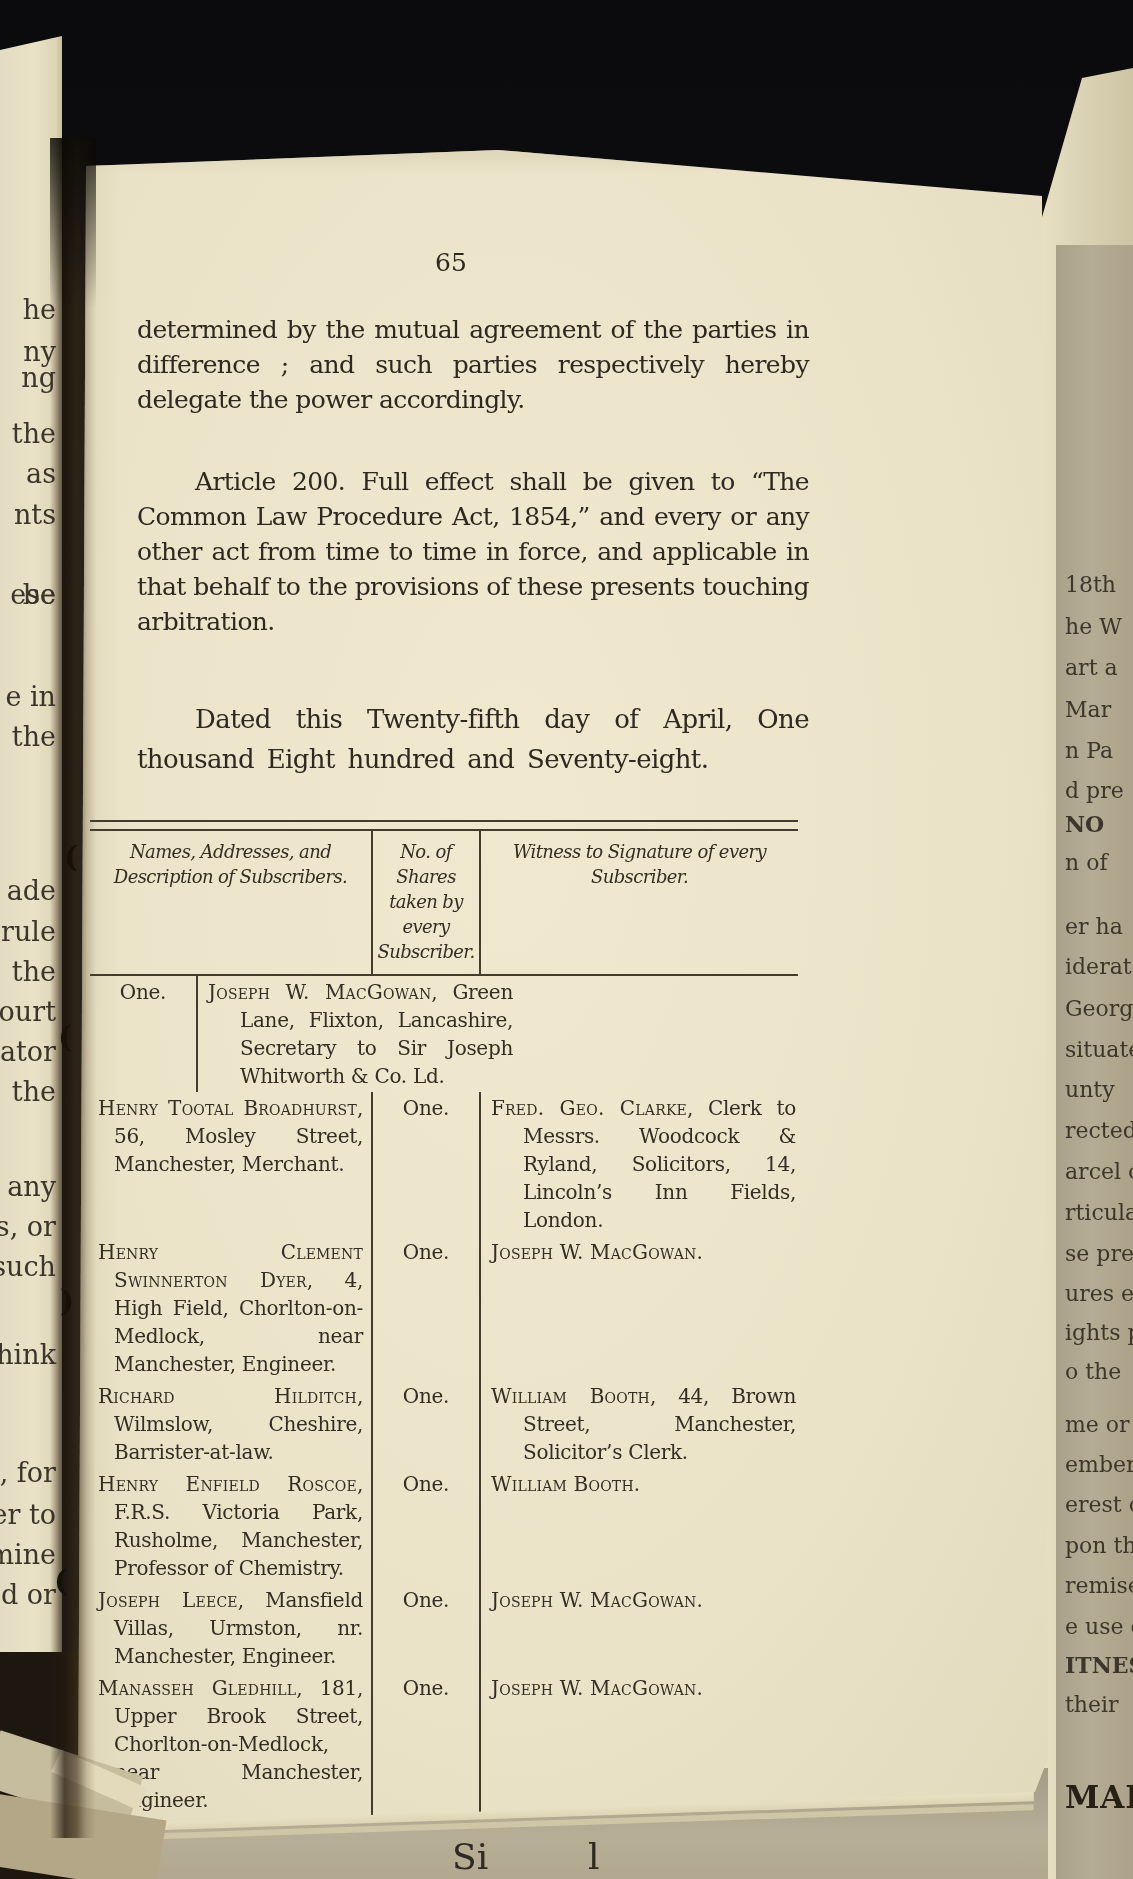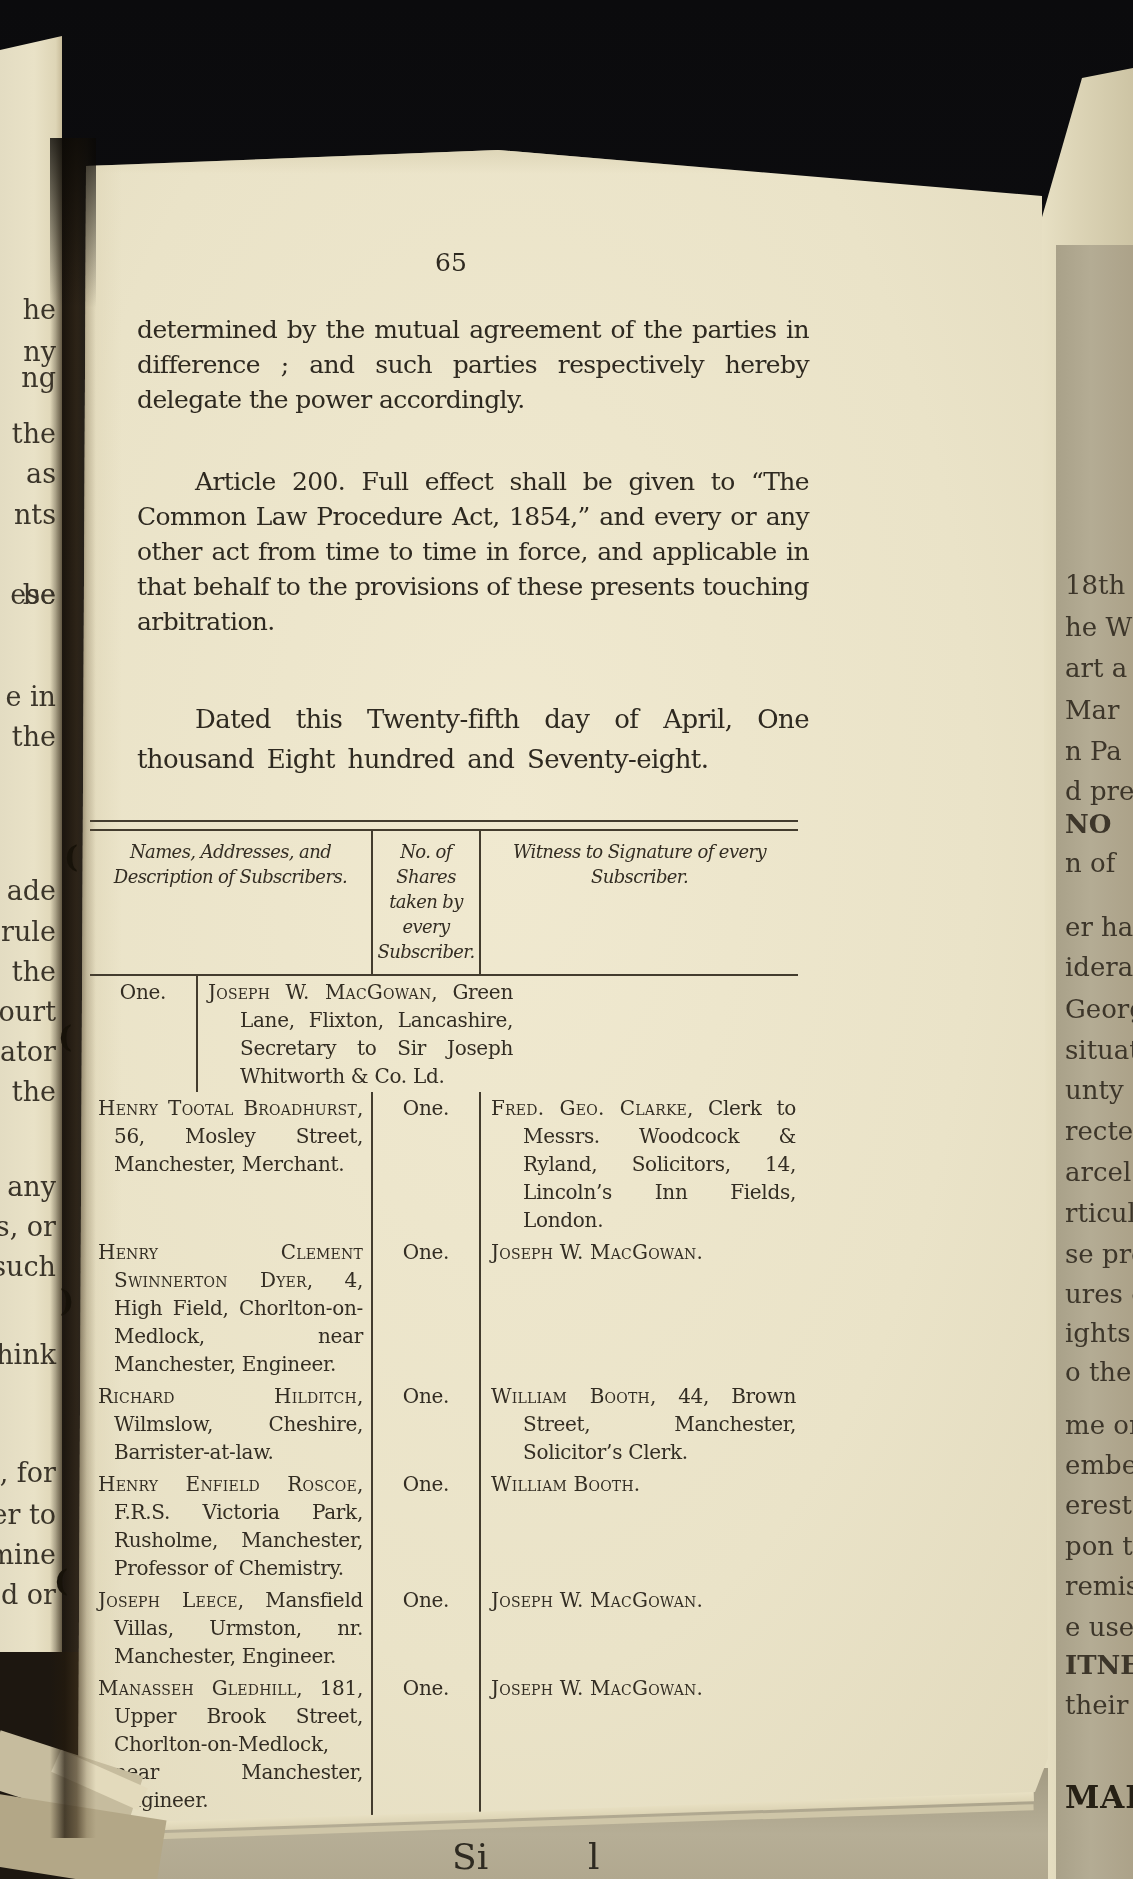--- a/index.html
+++ b/index.html
@@ -42,21 +42,21 @@
     position:absolute;left:1036px;top:68px;width:97px;height:1811px;
     background:linear-gradient(90deg,#e9e2c6 0%,#ddd5b7 40%,#cdc4a4 100%);
     clip-path:polygon(0 170px,46px 10px,97px 0,97px 1811px,0 1811px);
     z-index:3;
   }
   .right-page{
     position:absolute;left:1056px;top:245px;width:77px;height:1634px;
     background:linear-gradient(90deg,#a9a189 0%,#b4ac94 45%,#aca289 100%);
     z-index:3;
   }
-  .right-page .frag{left:9px;color:#3d362a;font-size:26px;}
+  .right-page .frag{left:9px;color:#3d362a;font-size:22px;}
   .right-page .frag.b{font-weight:bold;}
   .right-page .frag.big{font-size:31px;letter-spacing:1px;color:#262015;}
   
   .bottom-band{
     position:absolute;left:56px;top:1768px;width:992px;height:111px;
     background:linear-gradient(180deg,#a39b83 0%,#b6ae96 60%,#b1a88f 100%);
     overflow:hidden;z-index:4;
   }
   .edge-strip{
     position:absolute;left:18px;top:50px;width:960px;height:15px;

